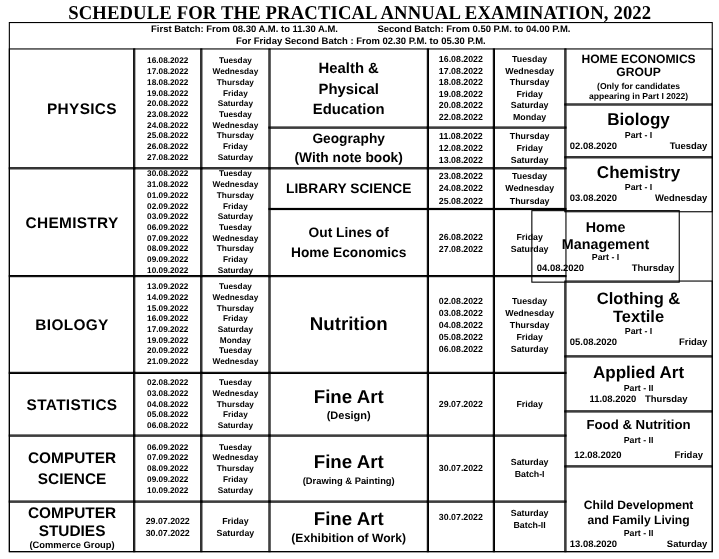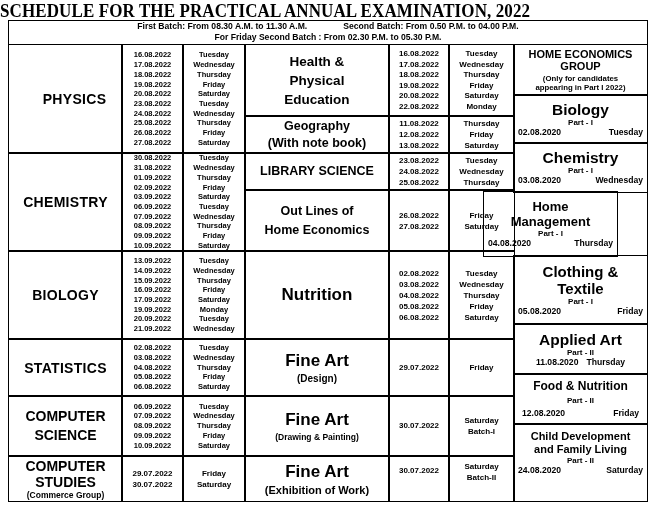--- a/index.html
+++ b/index.html
@@ -1,17 +1,17 @@
 <!DOCTYPE html>
 <html><head>
 <meta charset="utf-8">
 <style>
   html, body { margin:0; padding:0; background:#ffffff; }
   body { width:654px; height:508px; position:relative; overflow:hidden; font-family:"Liberation Sans", sans-serif; color:#000; }
-  .title { position:absolute; left:0; top:2px; width:654px; font-family:"Liberation Serif", serif; font-weight:bold; font-size:17px; letter-spacing:0.1px; transform:scaleY(1.05); }
+  .title { position:absolute; left:0; top:2px; width:654px; text-align:center; font-family:"Liberation Serif", serif; font-weight:bold; font-size:17px; letter-spacing:0.1px; transform:scaleY(1.05); }
   .frame { position:absolute; left:8px; top:20px; width:640px; height:482px; border:1.5px solid #000; box-sizing:border-box; }
   .batch { position:absolute; left:8px; top:21px; width:640px; text-align:center; font-weight:bold; font-size:8.6px; line-height:11px; }
   .batch .gap { display:inline-block; width:36px; }
   .cell { position:absolute; box-sizing:border-box; display:flex; flex-direction:column; align-items:center; justify-content:center; text-align:center; font-weight:bold; }
   .b { border:1.5px solid #000; }
   .subj { font-size:14px; letter-spacing:0.3px; }
   .subj2 { font-size:14px; line-height:19px; }
   .list { font-size:7.5px; line-height:9.7px; }
   .mid { font-size:13.5px; line-height:19px; }
   .mid-big { font-size:17px; }
@@ -270,20 +270,20 @@
 <div class="cell b" style="left:513px;top:373px;width:135px;height:52px;">
   <span class="he-med">Food &amp; Nutrition</span>
   <span class="he-part" style="margin-top:3px;">Part - II</span>
   <div class="he-date" style="margin-top:3px;padding:0 8px;text-align:right;">
       <span>12.08.2020</span>
       <span>Friday</span>
     </div>
 </div>
 
 <div class="cell b" style="left:513px;top:423px;width:135px;height:79px;justify-content:flex-start;padding-top:6px;">
-  <span class="he-med" style="white-space:pre;font-size:11px;line-height:13px;">Child Development
+  <span class="he-med" style="white-space:pre;font-size:11px;line-height:13px;margin-top:24px;">Child Development
 and Family Living</span>
   <span class="he-part">Part - II</span>
   <div class="he-date">
-      <span>24.08.2020</span>
+      <span>13.08.2020</span>
       <span>Saturday</span>
     </div>
 </div>
 
 </body></html>

